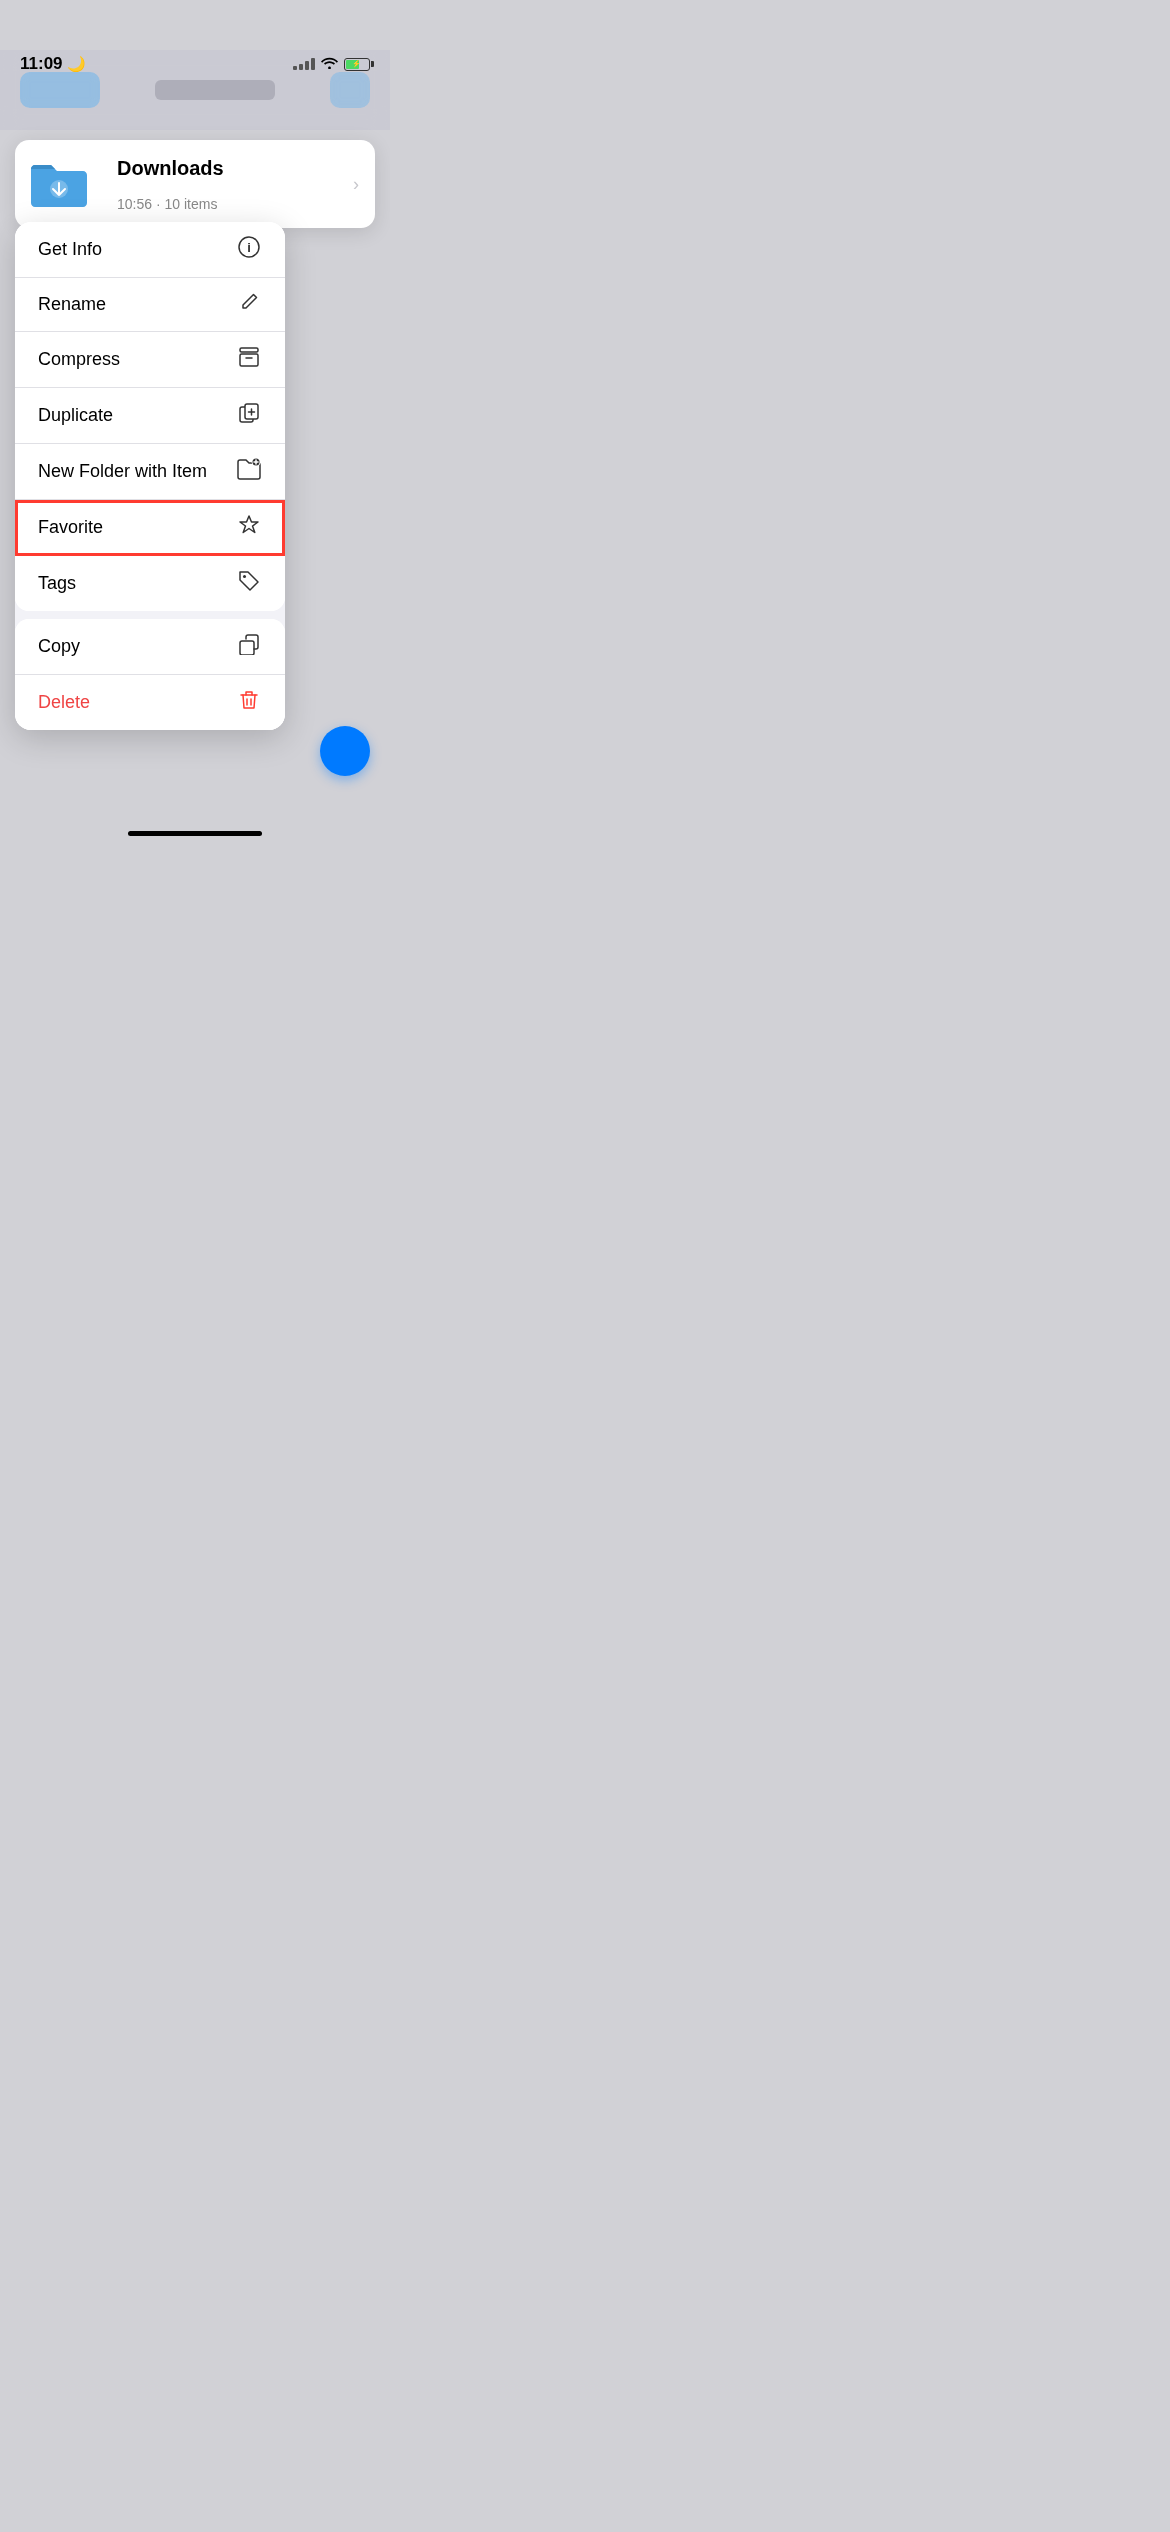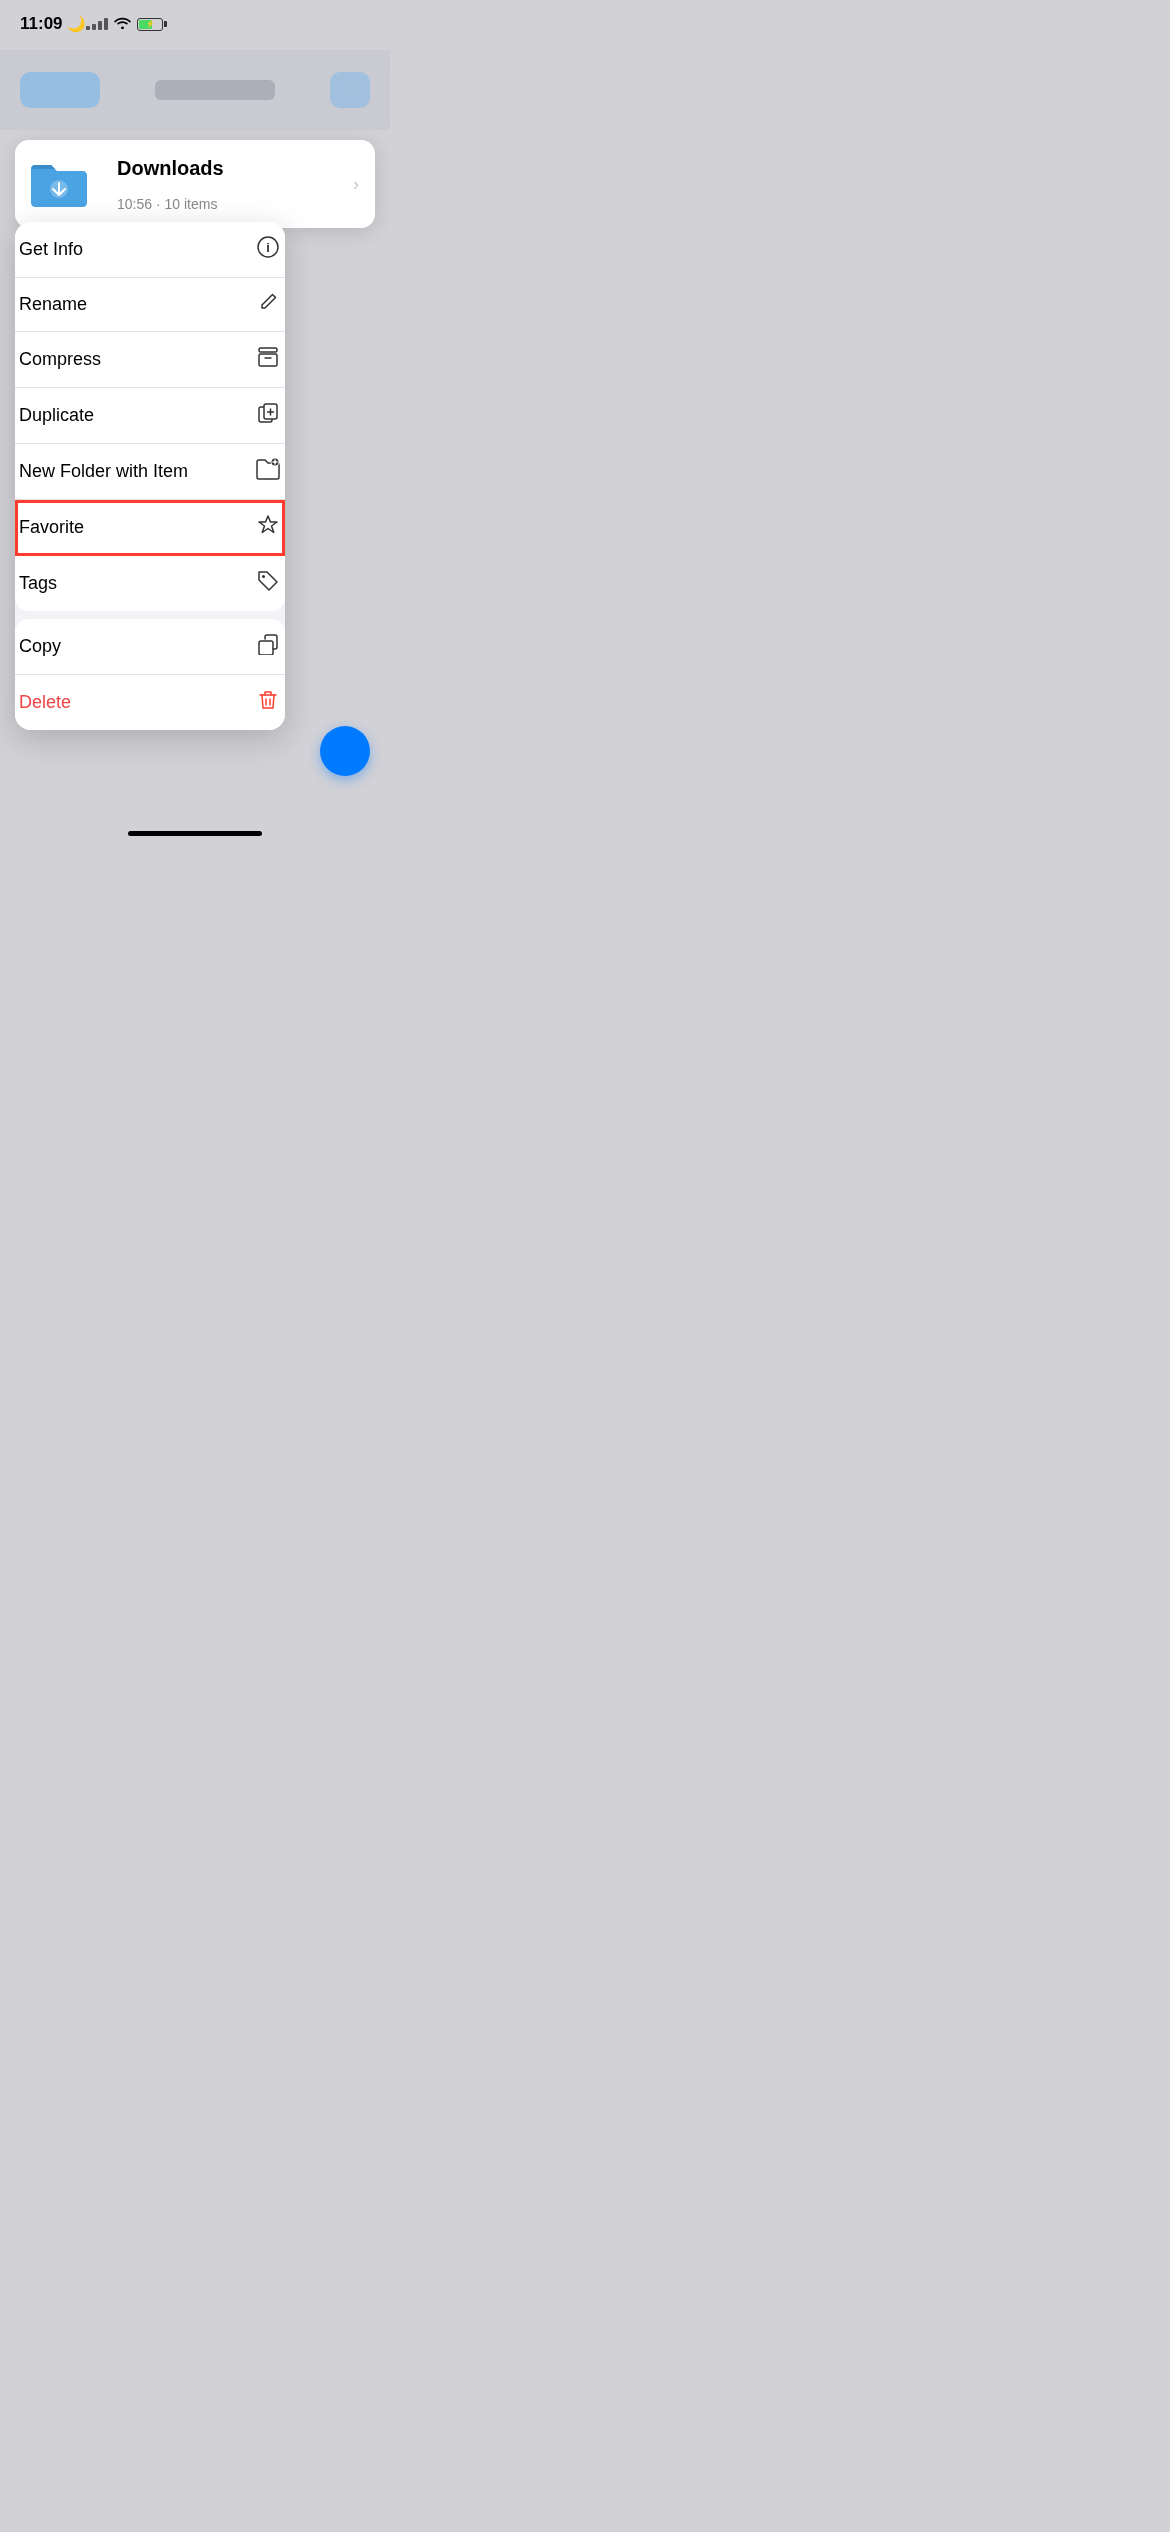--- a/index.html
+++ b/index.html
@@ -10,24 +10,26 @@
       height: 844px;
       background: #d1d1d6;
       font-family: -apple-system, 'SF Pro Text', 'Helvetica Neue', sans-serif;
       overflow: hidden;
       position: relative;
     }
 
     
     .status-bar {
       display: flex;
+      justify-content: space-between;
       align-items: center;
       padding: 14px 20px 6px 20px;
       position: relative;
       z-index: 10;
+      margin-top: 40px;
     }
     .status-time {
       font-size: 17px;
       font-weight: 600;
       color: #000;
       display: flex;
       align-items: center;
       gap: 5px;
     }
     .moon-icon {
@@ -194,21 +196,21 @@
       background: #ffffff;
       border-radius: 14px;
       overflow: hidden;
       margin-bottom: 0;
     }
 
     .menu-item {
       display: flex;
       align-items: center;
       justify-content: space-between;
-      padding: 14px 4px;
+      padding: 14px 23px;
       border-bottom: 0.5px solid #e0e0e5;
       background: #ffffff;
       cursor: pointer;
       min-height: 54px;
     }
     .menu-item:last-child {
       border-bottom: none;
     }
     .menu-item-label {
       font-size: 18px;

